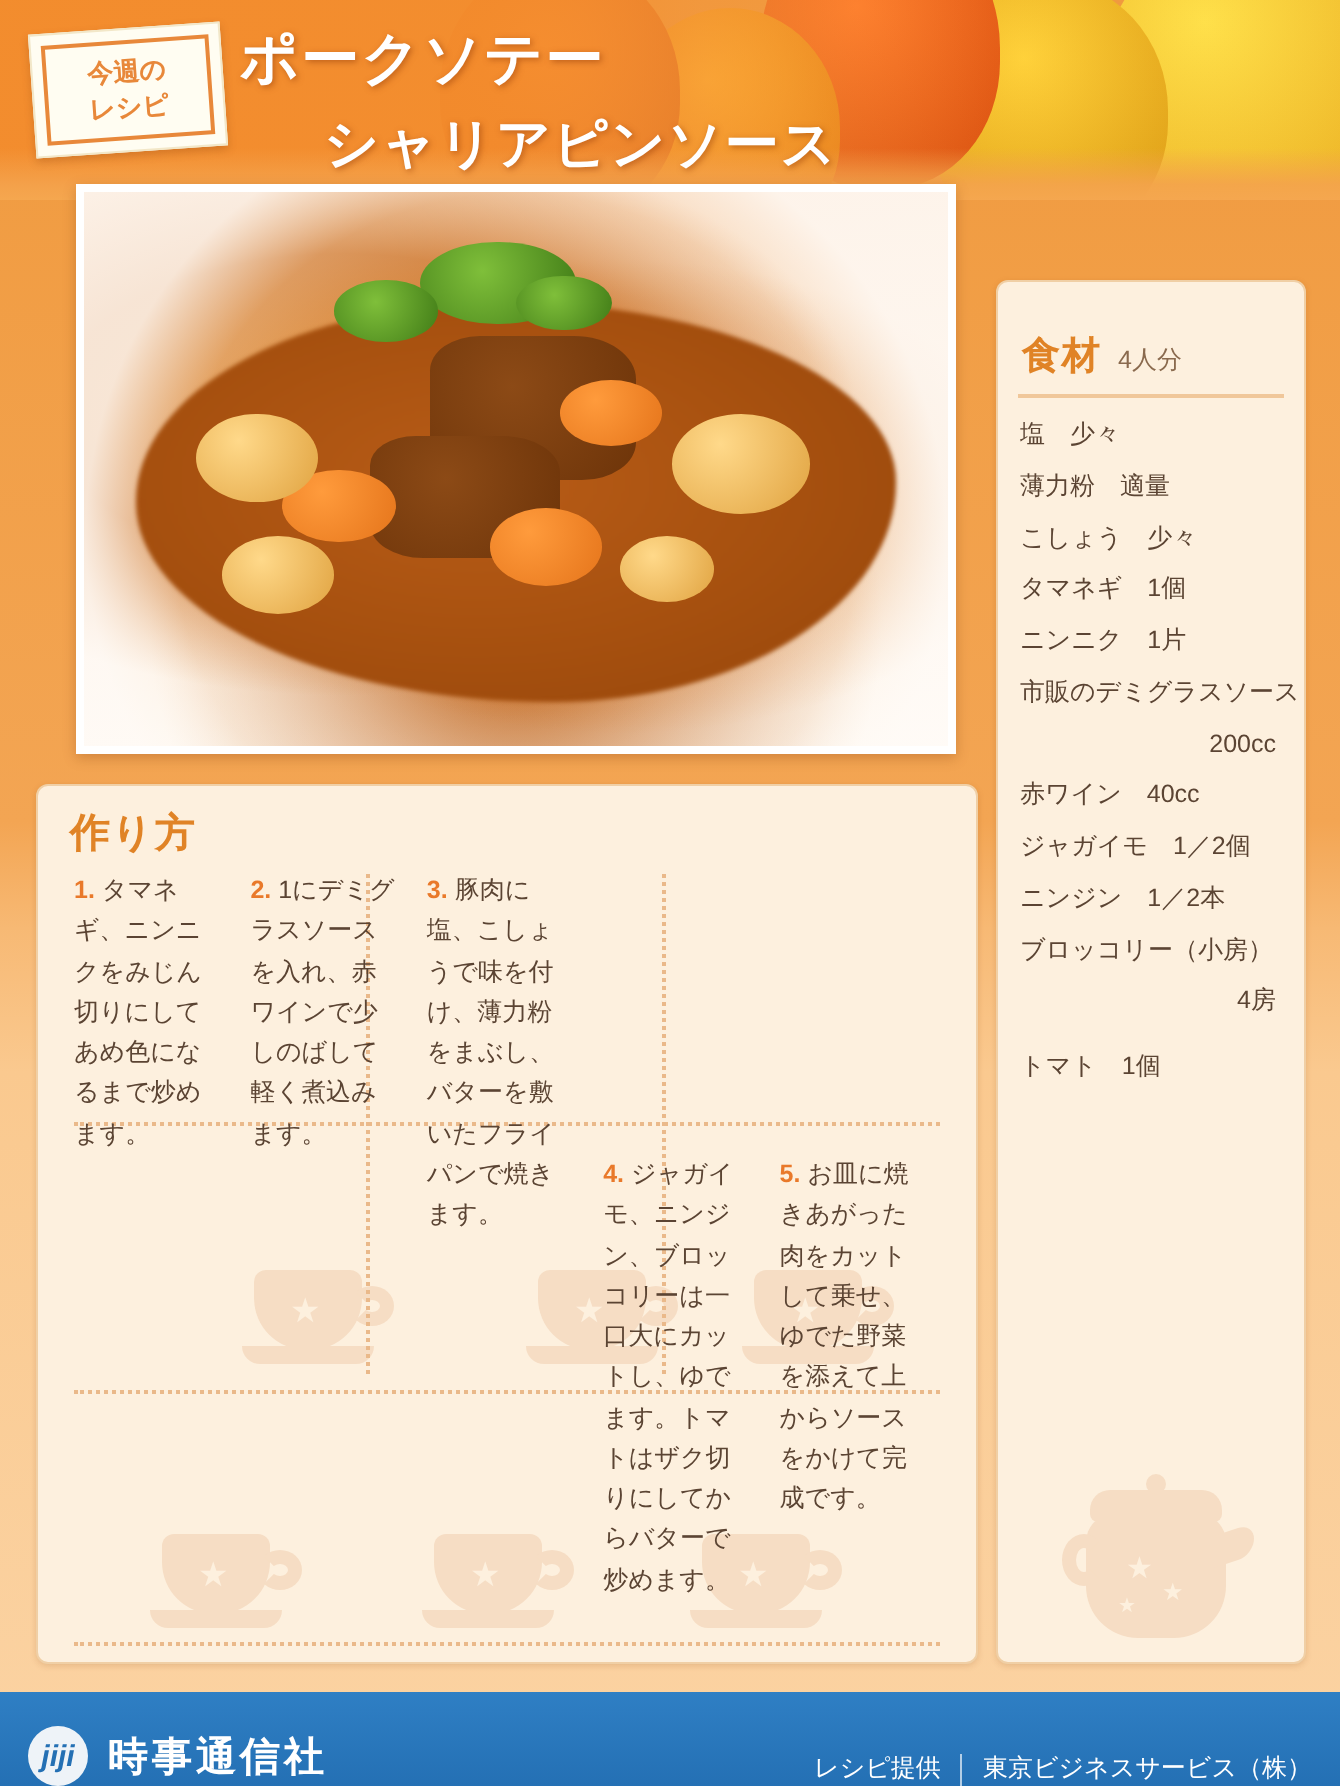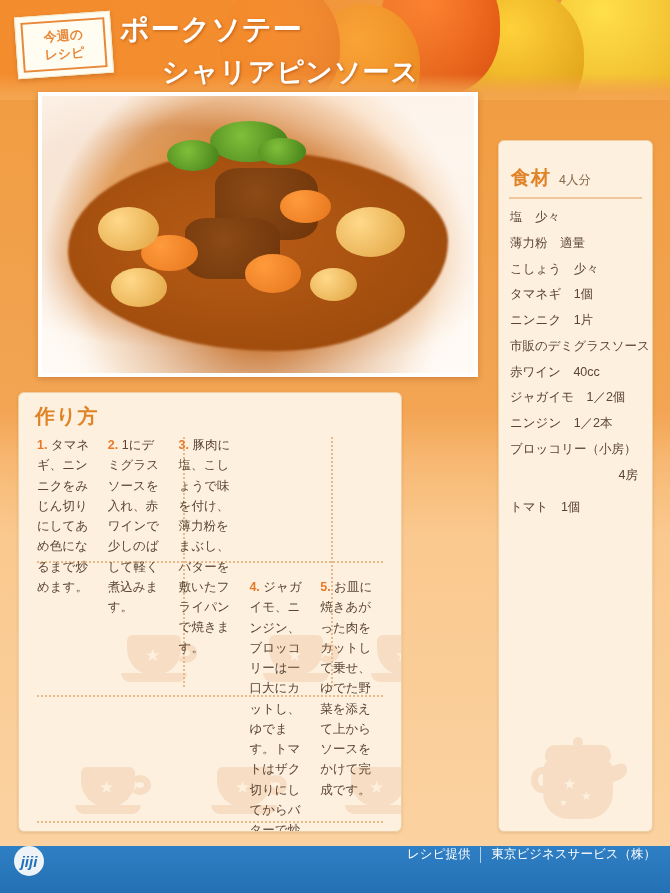--- a/index.html
+++ b/index.html
@@ -75,21 +75,21 @@
     background: radial-gradient(ellipse at 45% 45%, #b85c17 0%, #a6500f 55%, #96460b 100%);
     filter: blur(1px);
   }
   .carrot { background: radial-gradient(circle at 35% 30%, #ff9b3c, #e5741a); }
   .potato { background: radial-gradient(circle at 35% 30%, #ffd98a, #e0a23f); }
   .meat { background: radial-gradient(circle at 40% 35%, #8c4a16, #6d3409); border-radius: 24% 30% 26% 28%; }
   .herb { background: radial-gradient(circle at 40% 35%, #7fbf3a, #3f7a16); }
 
   
   .steps {
-    position: absolute; left: 18px; top: 392px; width: 384px; height: 440px;
+    position: absolute; left: 18px; top: 392px; width: 471px; height: 440px;
     background: #fdf0de;
     border: 1px solid #f0cfa5;
     border-radius: 6px;
     box-shadow: 0 1px 3px rgba(140,70,20,.18);
     overflow: hidden;
   }
   .steps-title {
     color: #e08326; font-size: 20px; font-weight: bold;
     padding: 10px 0 4px 16px; letter-spacing: 1px;
   }
@@ -172,21 +172,21 @@
   .pot-handle {
     position:absolute; left: 2px; top: 36px; width: 22px; height: 26px;
     border: 7px solid #f6ddc4; border-radius: 50%; border-right-color: transparent;
   }
   .pot-star { position:absolute; color:#fdf0de; font-size: 15px; }
 
   
   .footer {
     position:absolute; left:0; bottom:0; width:670px; height:47px;
     background: linear-gradient(180deg, #2f7fc4 0%, #2470b4 100%);
-    display:flex; align-items:flex-start; justify-content:space-between;
+    display:flex; align-items:flex-end; justify-content:space-between;
     padding: 0 14px 0 14px;
   }
   .brand { display:flex; align-items:center; gap:10px; }
   .brand-mark {
     width: 30px; height: 30px; border-radius: 50%;
     background: #eef3f8; color:#2470b4;
     display:flex; align-items:center; justify-content:center;
     font-weight:bold; font-size: 15px; font-style: italic;
   }
   .brand-name { color:#fff; font-size: 20px; font-weight:bold; letter-spacing: 2px; }
@@ -327,32 +327,34 @@
       <div class="pot-star" style="left:30px;top:66px;font-size:10px;">★</div>
     </div>
 
     <div class="ing-list">
       <div class="ing-item">塩　少々</div>
       <div class="ing-item">薄力粉　適量</div>
       <div class="ing-item">こしょう　少々</div>
       <div class="ing-item">タマネギ　1個</div>
       <div class="ing-item">ニンニク　1片</div>
       <div class="ing-item">市販のデミグラスソース</div>
+      <div class="ing-item right">200cc</div>
       <div class="ing-item">赤ワイン　40cc</div>
       <div class="ing-item">ジャガイモ　1／2個</div>
       <div class="ing-item">ニンジン　1／2本</div>
       <div class="ing-item">ブロッコリー（小房）</div>
       <div class="ing-item right">4房</div>
       <div class="ing-item" style="padding-top:10px;">トマト　1個</div>
     </div>
   </div>
 
   <div class="footer">
     <div class="brand">
       <div class="brand-mark">jiji</div>
+      <div class="brand-name">時事通信社</div>
     </div>
     <div class="credit">
       <span>レシピ提供</span>
       <span class="sep"></span>
       <span>東京ビジネスサービス（株）</span>
     </div>
   </div>
 
 </div>
 

